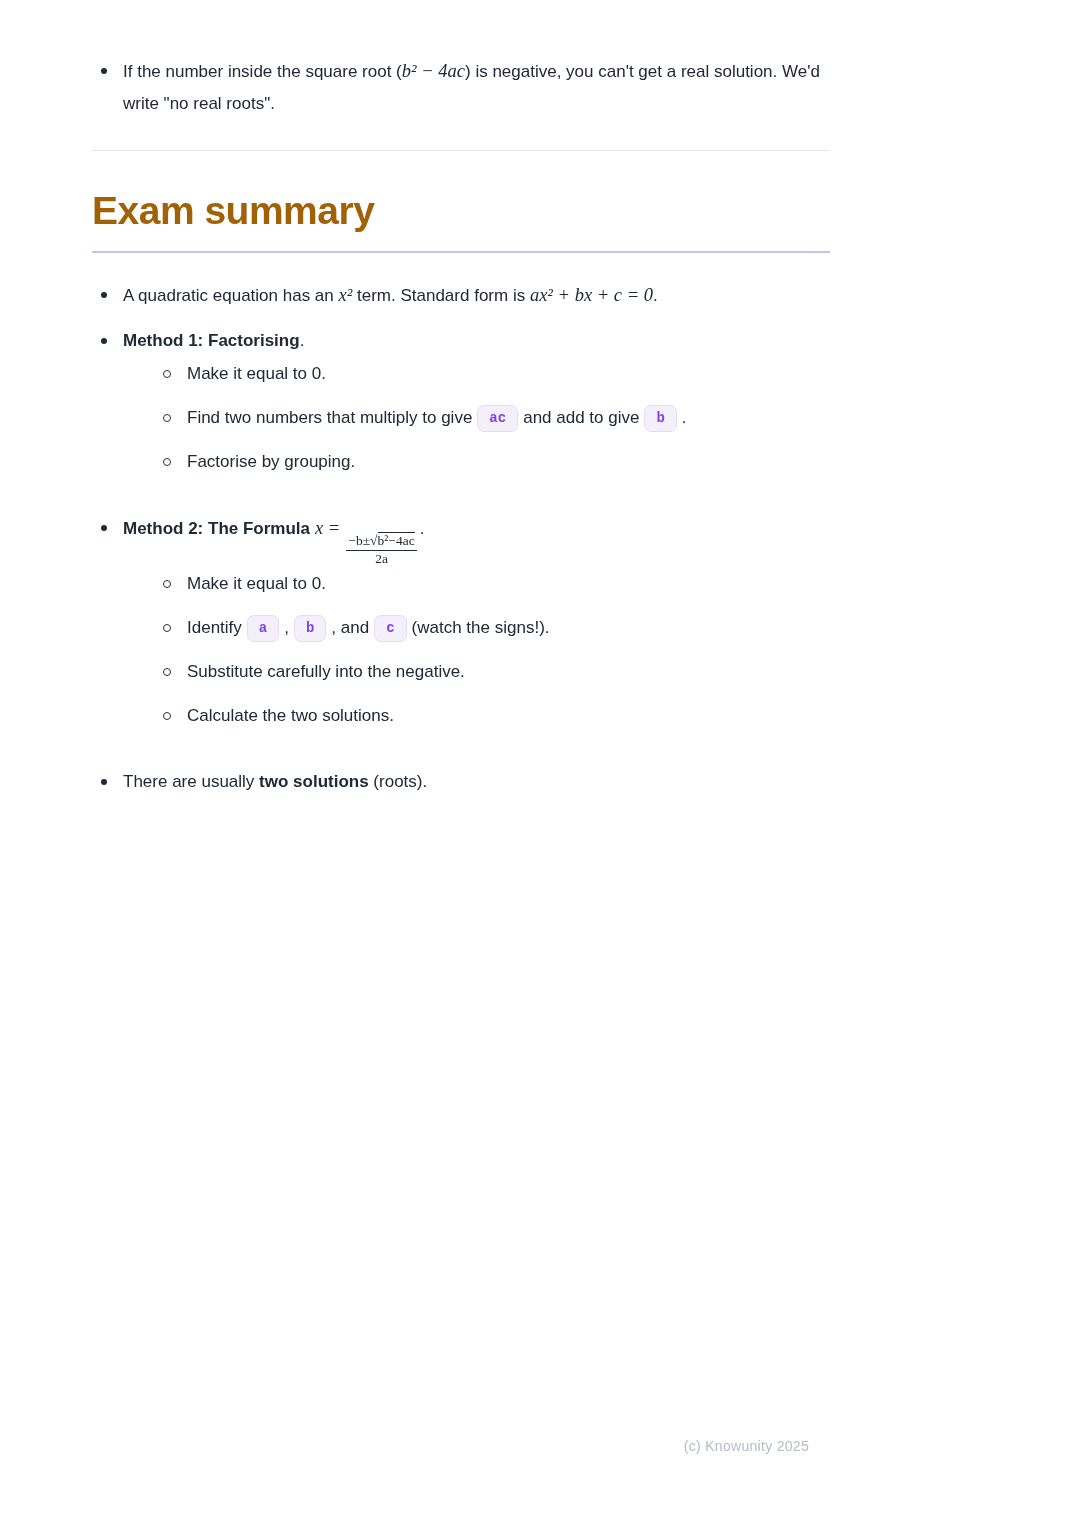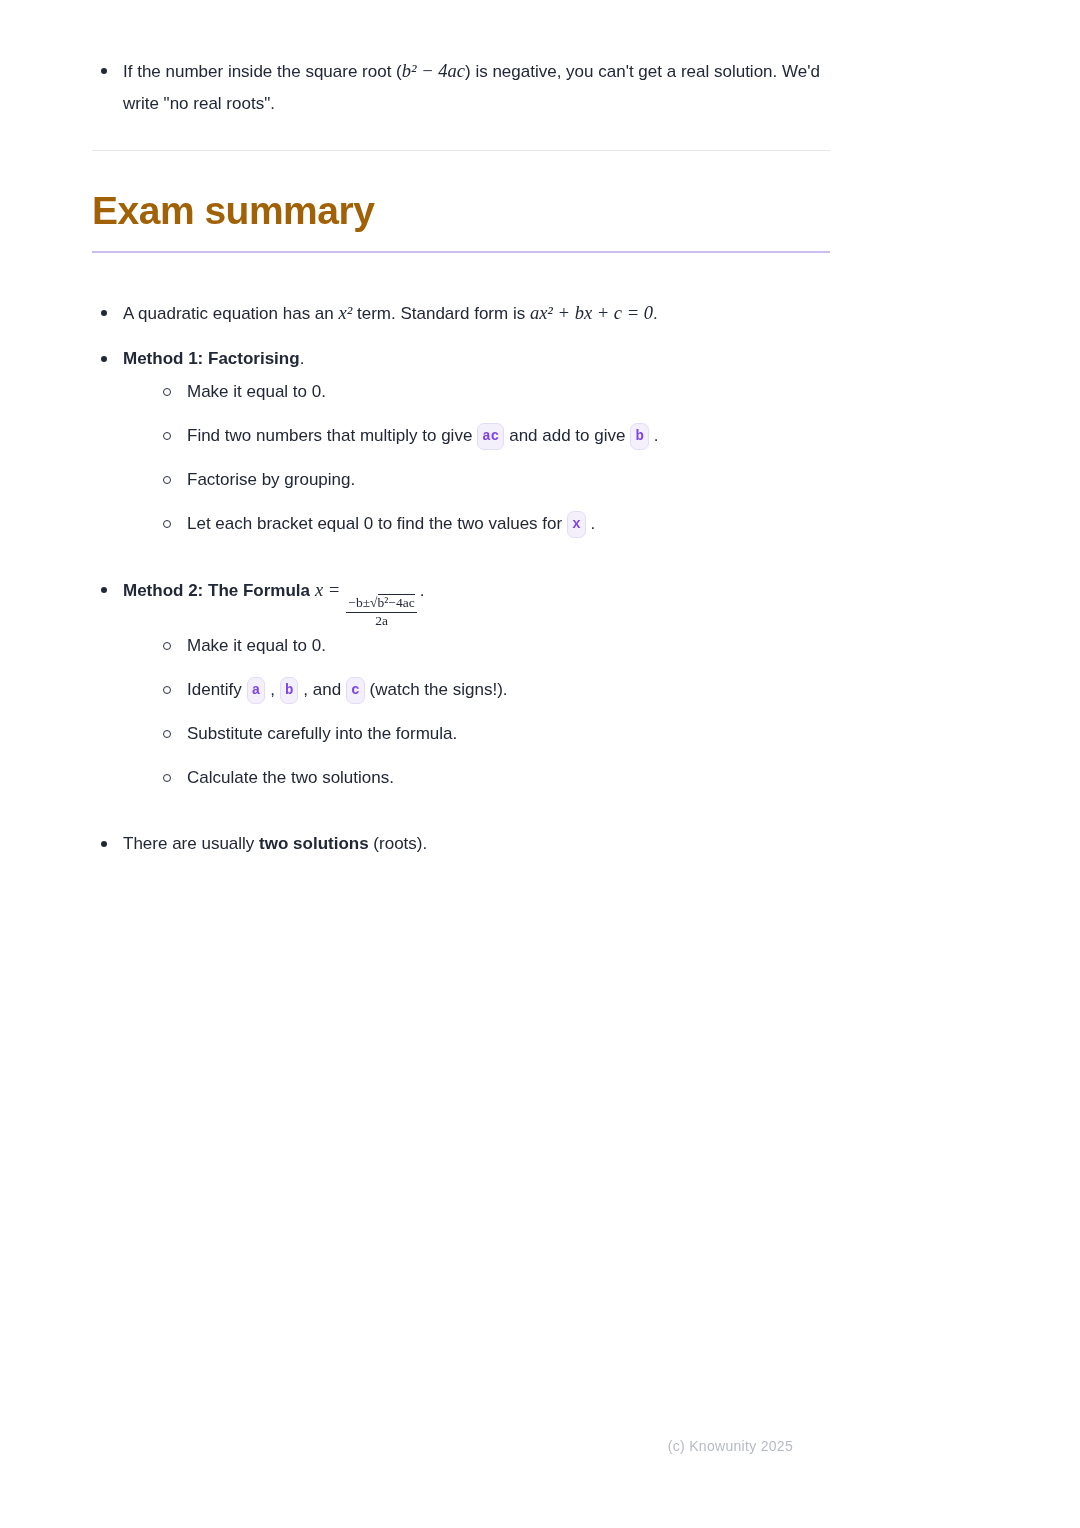--- a/index.html
+++ b/index.html
@@ -34,54 +34,54 @@
   }
 
   .bold { font-weight:bold; }
 
   .math {
     font-family:"Liberation Serif","DejaVu Serif",serif;
     font-style:italic; font-size:18.5px;
   }
 
   .code {
-    display:inline-block; margin:0 5px; padding:0 4px;
+    display:inline-block; margin:0 5px; padding:0 11px;
     background:#f4f0fb; border:1px solid #e4dcf6; border-radius:7px;
     color:#7d45e6;
     font-family:"Liberation Mono","DejaVu Sans Mono",monospace;
     font-size:14px; font-weight:bold; line-height:25px;
     vertical-align:baseline; position:relative; top:-1px;
   }
 
   .divider { border:none; border-top:1px solid #e7e7ea; margin:30px 0 0 0; height:0; }
 
   .heading {
     margin:36px 0 0 0; padding-bottom:16px;
     border-bottom:2px solid #cbbcf2;
     color:#a16207; font-size:39px; line-height:48px; font-weight:bold;
     letter-spacing:-0.5px;
   }
-  .summary-list { margin-top:44px; }
+  .summary-list { margin-top:26px; }
 
   .frac {
     display:inline-flex; flex-direction:column; align-items:center;
     vertical-align:-11px;
     font-family:"Liberation Serif","DejaVu Serif",serif; 
     font-size:13.5px; line-height:16px;
     margin:0 3px 0 6px;
   }
   .frac .num { border-bottom:1.2px solid #212836; padding:0 2px 1px 2px; white-space:nowrap; }
   .frac .num .radicand { border-top:1.2px solid #212836; }
   .math-lhs {
     font-family:"Liberation Serif","DejaVu Serif",serif; font-style:italic;
     font-size:18.5px; margin-left:5px;
   }
 
   .footer {
-    position:absolute; right:86px; top:1438px;
+    position:absolute; right:70px; top:1438px;
     font-size:14px; color:#b6bbc4; letter-spacing:0.3px;
   }
 
   .side-panel {
     position:absolute; left:975px; top:48px; width:57px; height:850px;
     background:#f7f4fb;
     border-left:6px solid #d8cef1;
     border-radius:5px;
     box-sizing:border-box;
   }
@@ -122,45 +122,41 @@
             <span>Make it equal to 0.</span>
           </li>
           <li class="li2">
             <span class="circle"></span>
             <span>Find two numbers that multiply to give</span><span class="code">ac</span><span>and add to give</span><span class="code">b</span><span>.</span>
           </li>
           <li class="li2">
             <span class="circle"></span>
             <span>Factorise by grouping.</span>
           </li>
-          <li class="li2">
-            <span class="circle"></span>
-            <span>Let each bracket equal 0 to find the two values for</span><span class="code">x</span><span>.</span>
-          </li>
         </ul>
       </li>
 
       <li class="li1">
         <span class="dot"></span>
         <span class="bold">Method 2: The Formula</span><span class="math-lhs">x =</span><span class="frac">
             <span class="num"><span>−b±√</span><span class="radicand">b²−4ac</span></span>
             <span class="den">2a</span>
           </span><span>.</span>
         <ul class="list sublist">
           <li class="li2">
             <span class="circle"></span>
             <span>Make it equal to 0.</span>
           </li>
           <li class="li2">
             <span class="circle"></span>
             <span>Identify</span><span class="code">a</span><span>,</span><span class="code">b</span><span>, and</span><span class="code">c</span><span>(watch the signs!).</span>
           </li>
           <li class="li2">
             <span class="circle"></span>
-            <span>Substitute carefully into the formula.</span>
+            <span>Substitute carefully into the negative.</span>
           </li>
           <li class="li2">
             <span class="circle"></span>
             <span>Calculate the two solutions.</span>
           </li>
         </ul>
       </li>
 
       <li class="li1">
         <span class="dot"></span>

